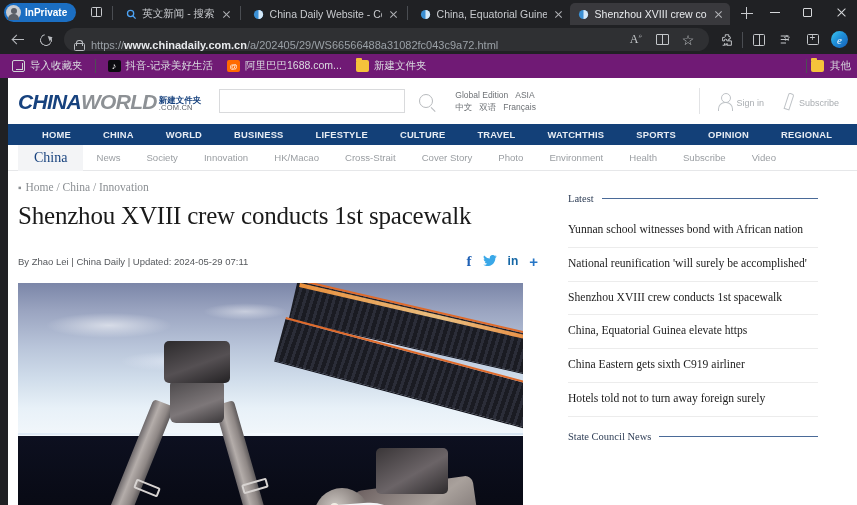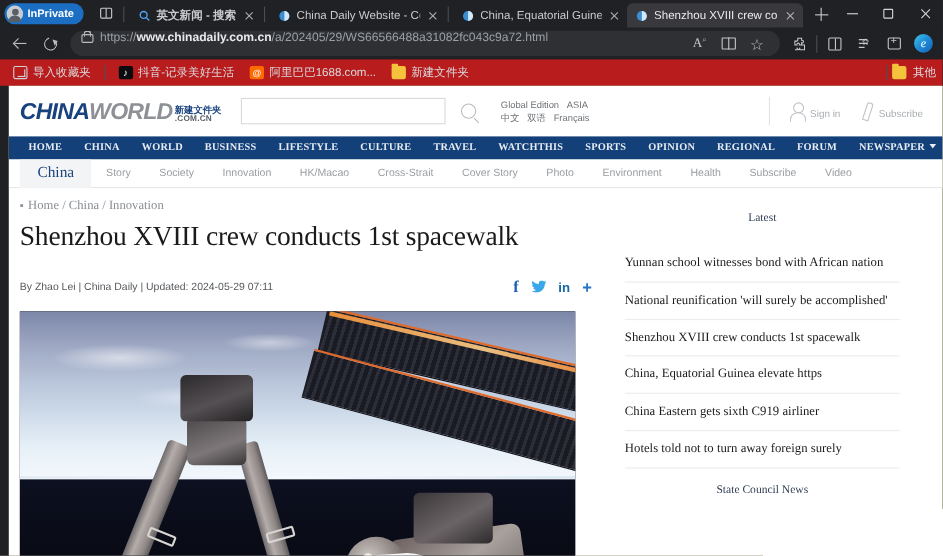--- a/index.html
+++ b/index.html
@@ -114,21 +114,21 @@
     width: 12px; height: 12px; border: 1.3px solid #b9bcc0; border-radius: 50%;
     border-top-color: transparent; transform: rotate(30deg); position: relative;
   }
   .reload-glyph::after {
     content:""; position:absolute; right:-1px; top:-1px;
     border-left:3px solid transparent; border-right:3px solid transparent; border-bottom:4px solid #b9bcc0;
     transform: rotate(40deg);
   }
   .urlbar {
     flex: 1 1 auto; height: 23px; background: #2f3033; border-radius: 12px;
-    display: flex; align-items: flex-start; padding: 0 8px; margin: 0 4px;
+    display: flex; align-items: flex-end; padding: 0 8px; margin: 0 4px;
     min-width: 0;
   }
   .lock-glyph { width: 9px; height: 11px; position: relative; flex:0 0 auto; margin: 0 8px 0 2px; }
   .lock-glyph::before {
     content: ""; position: absolute; left: 0; bottom: 0; width: 9px; height: 6.5px;
     border: 1.1px solid #b9bcc0; border-radius: 1.5px;
   }
   .lock-glyph::after {
     content: ""; position: absolute; left: 2px; top: 0; width: 5px; height: 5px;
     border: 1.1px solid #b9bcc0; border-bottom: none; border-radius: 3px 3px 0 0;
@@ -160,21 +160,21 @@
   }
   .edge-logo {
     width: 17px; height: 17px; border-radius: 50%;
     background: linear-gradient(135deg,#3ec9f0 0%,#1f8fd8 45%,#1660b8 100%);
     display:flex; align-items:center; justify-content:center;
     font-size: 11px; color: #fff; font-family: "Liberation Serif", serif; font-style: italic;
   }
 
   
   .bookmarks {
-    height: 24px; background: #b91c1c; display: flex; align-items: center;
+    height: 24px; background: #701a75; display: flex; align-items: center;
     padding: 0 6px; font-size: 10.5px; color: #dadce0; gap: 2px;
   }
   .bm { display: flex; align-items: center; gap: 5px; padding: 2px 6px; border-radius: 3px; white-space: nowrap; }
   .bm-sep { width:1px; height:14px; background:#4d4f54; margin: 0 4px; }
   .bm-ico { width: 13px; height: 12px; flex: 0 0 auto; border-radius: 2px; }
   .ico-import {
     border: 1.2px solid #cfd2d6; border-radius: 2px; position: relative; background: transparent;
   }
   .ico-import::after {
     content:""; position:absolute; left:3px; top:2px; width:6px; height:6px;
@@ -204,21 +204,21 @@
   .logo-china {
     font-size: 21px; font-weight: bold; color: #17427e; letter-spacing: -0.7px;
     font-style: italic; line-height: 1;
   }
   .logo-daily {
     font-size: 21px; font-weight: bold; color: #8d9195; letter-spacing: -0.7px;
     font-style: italic; line-height: 1;
   }
   .logo-cn-wrap { display: flex; flex-direction: column; margin-left: 2px; line-height: 1; }
   .logo-cn { font-size: 8.5px; color: #17427e; font-weight: bold; }
-  .logo-com { font-size: 7.5px; color: #5b6068; font-weight: bold; letter-spacing: .2px; }
+  .logo-com { font-size: 7.5px; color: #5b6068; font-weight: normal; letter-spacing: .2px; }
   .hdr-search {
     width: 186px; height: 24px; border: 1px solid #d9dadc; margin-left: 18px; background:#fff;
   }
   .hdr-mag {
     width: 30px; display: flex; align-items: center; justify-content: center; margin-left: 6px;
   }
   .mag-circle {
     width: 14px; height: 14px; border: 1.4px solid #b7babd; border-radius: 50%; position: relative;
   }
   .mag-circle::after {
@@ -245,21 +245,21 @@
     width: 14px; height: 16px; position: relative;
   }
   .pen-glyph::before {
     content:""; position:absolute; left:4px; top:0px; width:4px; height:15px;
     border:1.3px solid #bfc3c7; border-radius: 2px 2px 0 0; transform: rotate(18deg);
   }
 
   
   .mainnav {
     background: #134078; height: 21px; display: flex; align-items: center;
-    padding-left: 8px; gap: 0; font-family: Liberation Serif, serif;
+    padding-left: 24px; gap: 12px;
   }
   .mainnav a {
     color: #e7ecf3; font-size: 9.4px; font-weight: bold; letter-spacing: .2px;
     padding: 0 10px; white-space: nowrap; text-decoration: none; line-height: 21px;
   }
   .caret-down {
     display: inline-block; width: 0; height: 0; margin-left: 4px; vertical-align: 1.5px;
     border-left: 3.5px solid transparent; border-right: 3.5px solid transparent;
     border-top: 4px solid #e7ecf3;
   }
@@ -387,21 +387,21 @@
   }
   
   .astro {
     position:absolute; left: 186px; top: 224px; width: 210px; height: 80px;
     background: linear-gradient(170deg,#ffffff 0%, #eceff3 45%, #c8ccd2 100%);
     border-radius: 36px 44px 30px 26px; transform: rotate(-4deg);
   }
 
   
   .side-head {
-    display: flex; align-items: center; gap: 8px; margin-bottom: 10px; flex-direction: column;
+    display: flex; align-items: center; gap: 8px; margin-bottom: 10px;
   }
   .side-head .t {
     font-family: "Liberation Serif", serif; font-size: 10.5px; color: #2f3e56; white-space: nowrap;
   }
   .side-head .rule { flex: 1 1 auto; height: 1px; background: #4a6a98; }
   .side-item {
     font-family: "Liberation Serif", serif; font-size: 11.6px; color: #1c1c1c;
     line-height: 1.36; padding: 8px 0 9px; border-bottom: 1px solid #ececec;
   }
   .side-item:first-of-type { padding-top: 2px; }
@@ -440,21 +440,21 @@
     <div class="inprivate-pill">
       <span class="inprivate-avatar"></span>
       <span>InPrivate</span>
     </div>
 
     <div class="tabsearch-btn">
       <span class="tabsearch-glyph"></span>
     </div>
     <div class="tab-divider"></div>
 
-    <div class="tab" style="max-width:172px;font-weight:bold;">
+    <div class="tab" style="max-width:172px;">
       <span class="tab-favicon">
         <svg width="11" height="11" viewBox="0 0 12 12">
             <circle cx="5" cy="5" r="3.4" fill="none" stroke="#4da3f5" stroke-width="1.4"></circle>
             <line x1="7.6" y1="7.6" x2="10.5" y2="10.5" stroke="#4da3f5" stroke-width="1.4"></line>
           </svg>
       </span>
       <span class="tab-label">英文新闻 - 搜索</span>
       <span class="tab-close"></span>
     </div>
     <div class="tab-divider"></div>
@@ -632,21 +632,21 @@
         <a>SPORTS</a>
         <a>OPINION</a>
         <a>REGIONAL</a>
         <a>FORUM</a>
         <a><span>NEWSPAPER</span><span class="caret-down"></span></a>
 
       </div>
 
       <div class="subnav">
         <span class="current">China</span>
-        <a>Story</a>
+        <a>News</a>
         <a>Society</a>
         <a>Innovation</a>
         <a>HK/Macao</a>
         <a>Cross-Strait</a>
         <a>Cover Story</a>
         <a>Photo</a>
         <a>Environment</a>
         <a>Health</a>
         <a>Subscribe</a>
         <a>Video</a>

